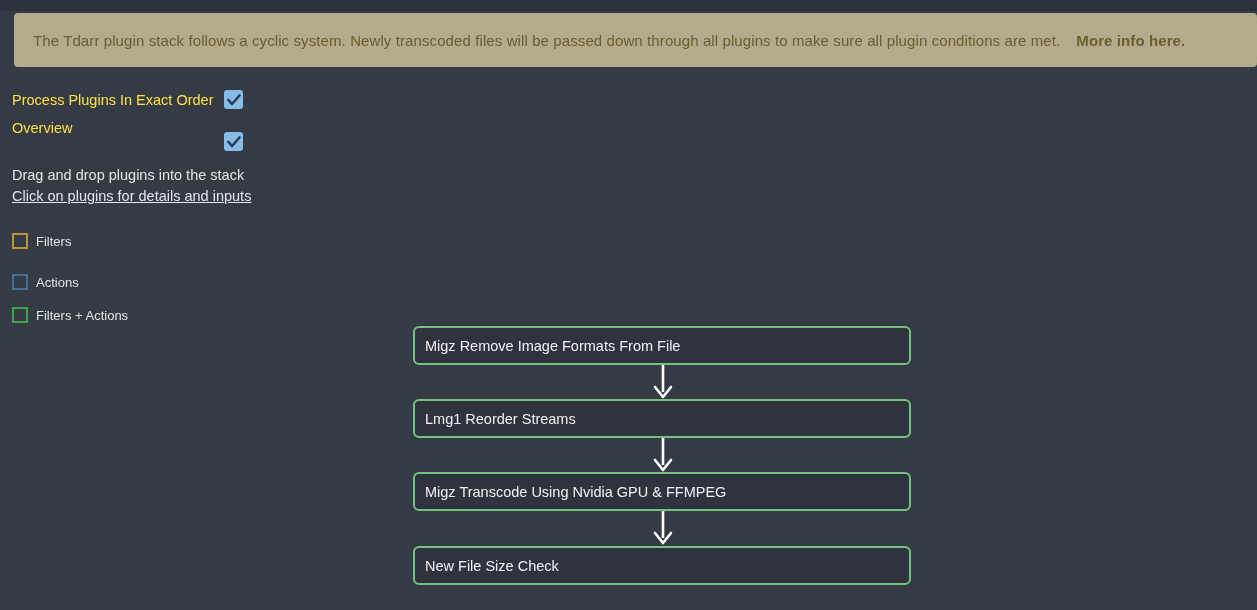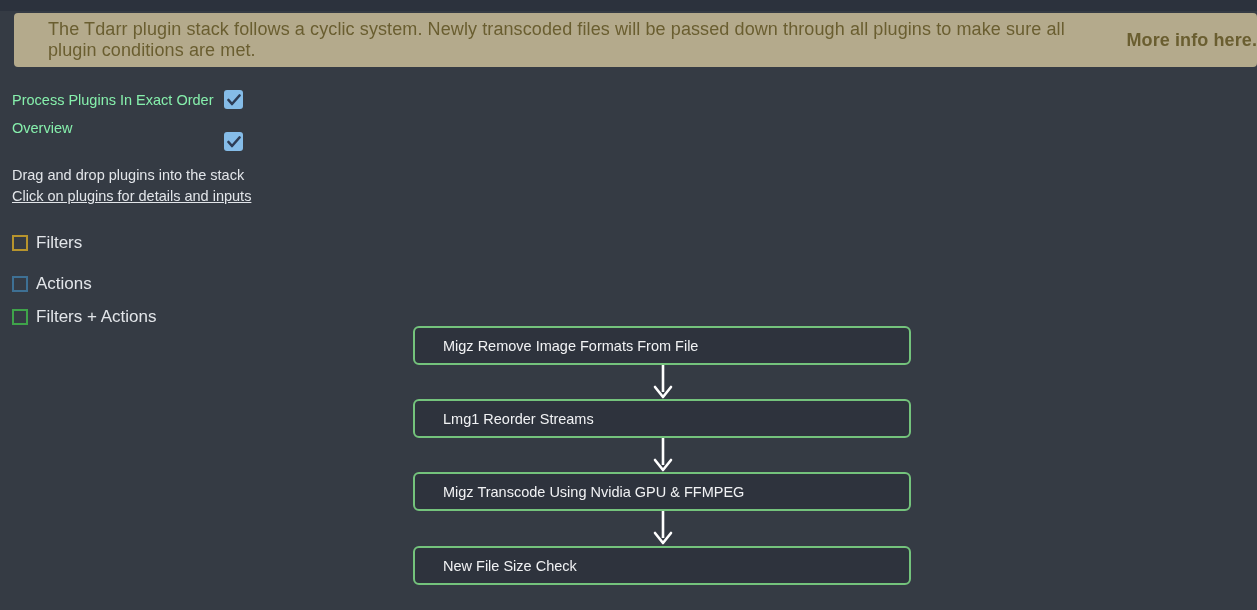--- a/index.html
+++ b/index.html
@@ -8,46 +8,46 @@
     background:#353b44;
     font-family:"Liberation Sans", sans-serif;
     -webkit-font-smoothing:antialiased;
   }
   .top-strip{
     position:absolute;left:0;top:0;width:1257px;height:11px;background:#2c323d;
   }
   .banner{
     position:absolute;left:14px;top:13px;width:1243px;height:54px;box-sizing:border-box;
     background:#b4aa8c;border-radius:4px;
-    display:flex;align-items:center;padding-left:34px;
-    color:#6a5e30;font-size:18px;letter-spacing:.1px;
+    display:flex;align-items:center;padding-left:19px;
+    color:#6a5e30;font-size:15px;letter-spacing:.1px;
   }
   .banner .link{font-weight:bold;margin-left:16px;cursor:pointer;white-space:nowrap;}
   .ctl-label{
-    position:absolute;left:12px;color:#86efac;font-size:14.5px;
+    position:absolute;left:12px;color:#fde047;font-size:14.5px;
   }
   .checkbox{
     position:absolute;left:224px;width:19px;height:19px;border-radius:3px;
     background:#85bce8;display:flex;align-items:center;justify-content:center;cursor:pointer;
   }
   .checkbox svg{display:block;}
   .instr{
     position:absolute;left:12px;color:#e2e5e9;font-size:14.5px;
   }
   .legend-row{
-    position:absolute;left:12px;display:flex;align-items:center;color:#e2e5e9;font-size:17px;
+    position:absolute;left:12px;display:flex;align-items:center;color:#e2e5e9;font-size:13px;
   }
   .legend-swatch{
     width:12px;height:12px;border:2px solid #999;box-sizing:content-box;margin-right:8px;
     background:transparent;
   }
   .plugin-box{
     position:absolute;left:413px;width:498px;height:39px;box-sizing:border-box;
     border:2px solid #74c37c;border-radius:6px;background:#2e333d;
-    display:flex;align-items:center;padding-left:28px;
+    display:flex;align-items:center;padding-left:10px;
     color:#f1f2f4;font-size:14.5px;cursor:pointer;
   }
   .arrow{
     position:absolute;left:651px;width:24px;height:34px;
   }
 </style>
 </head>
 <body>
 
 <div class="top-strip"></div>

